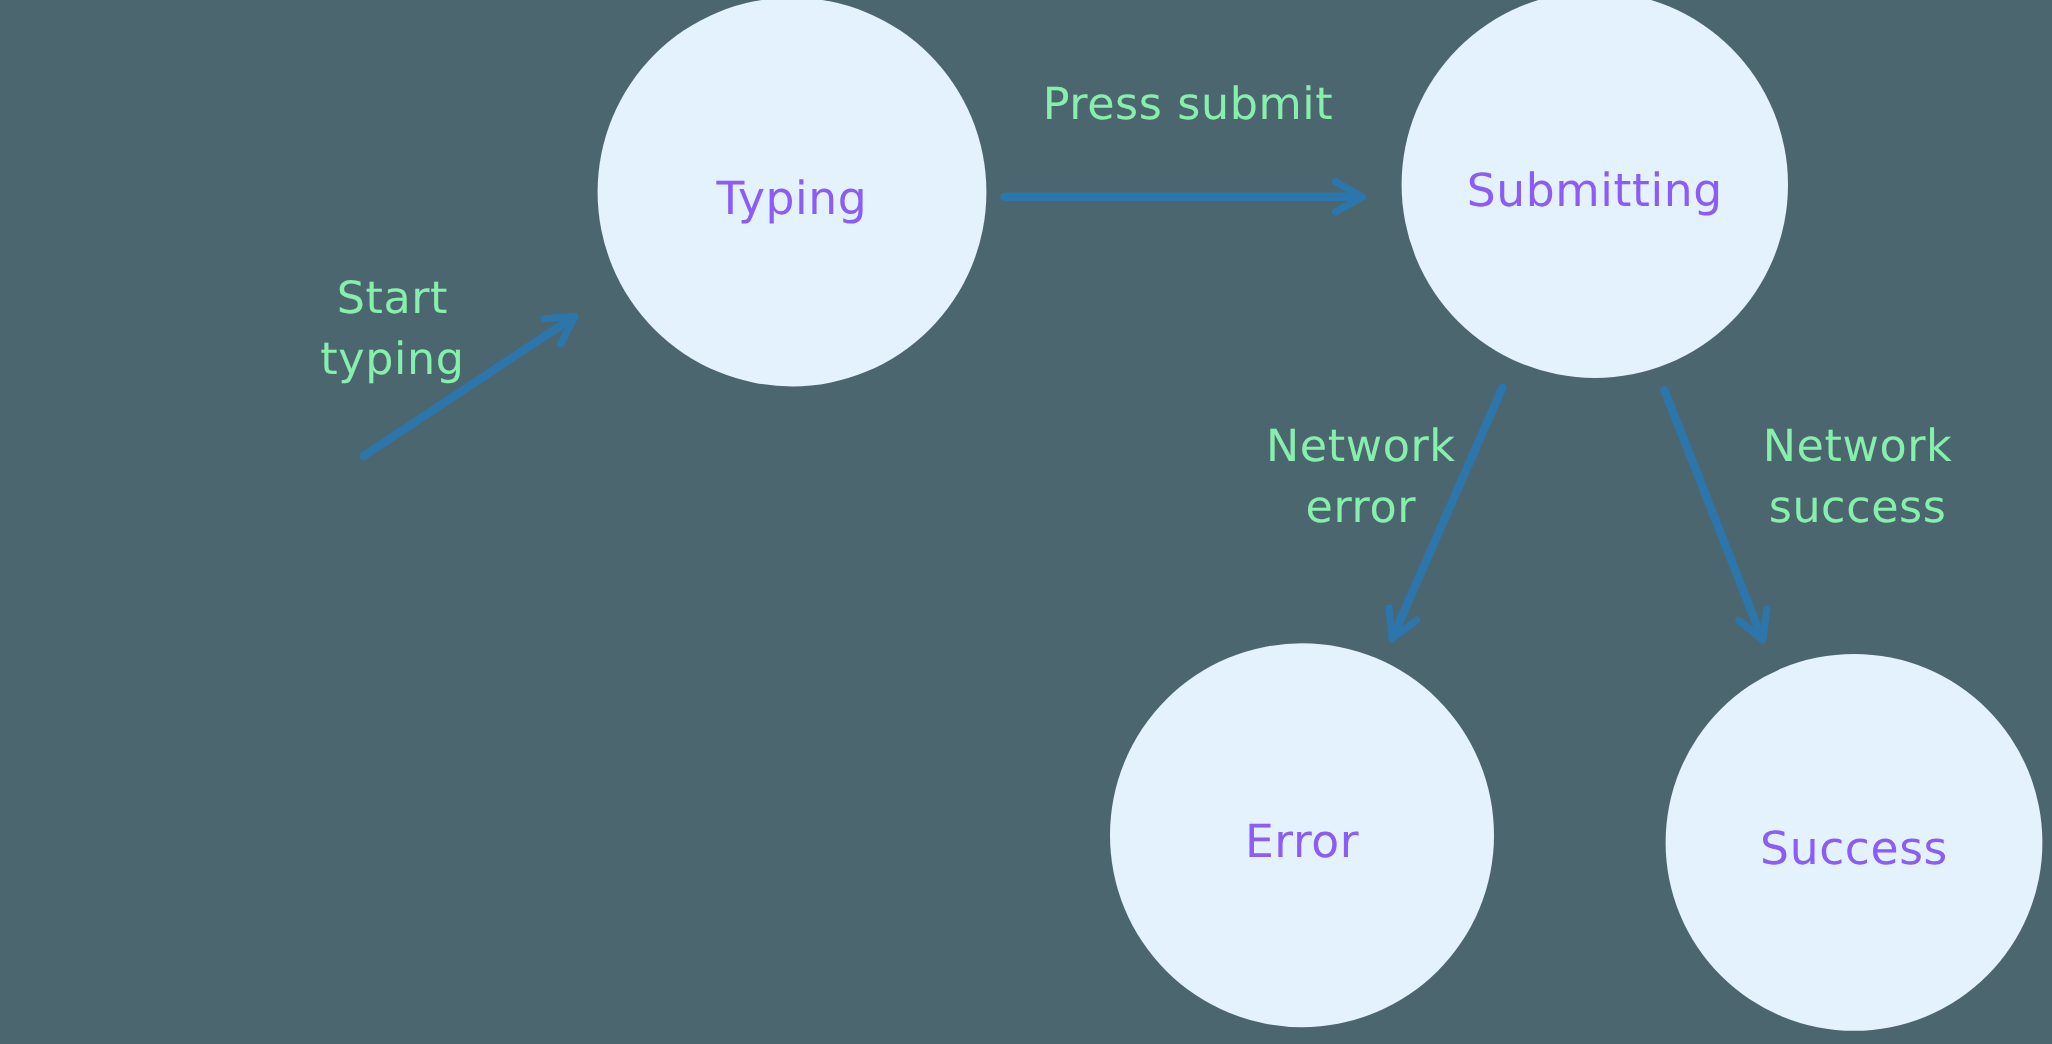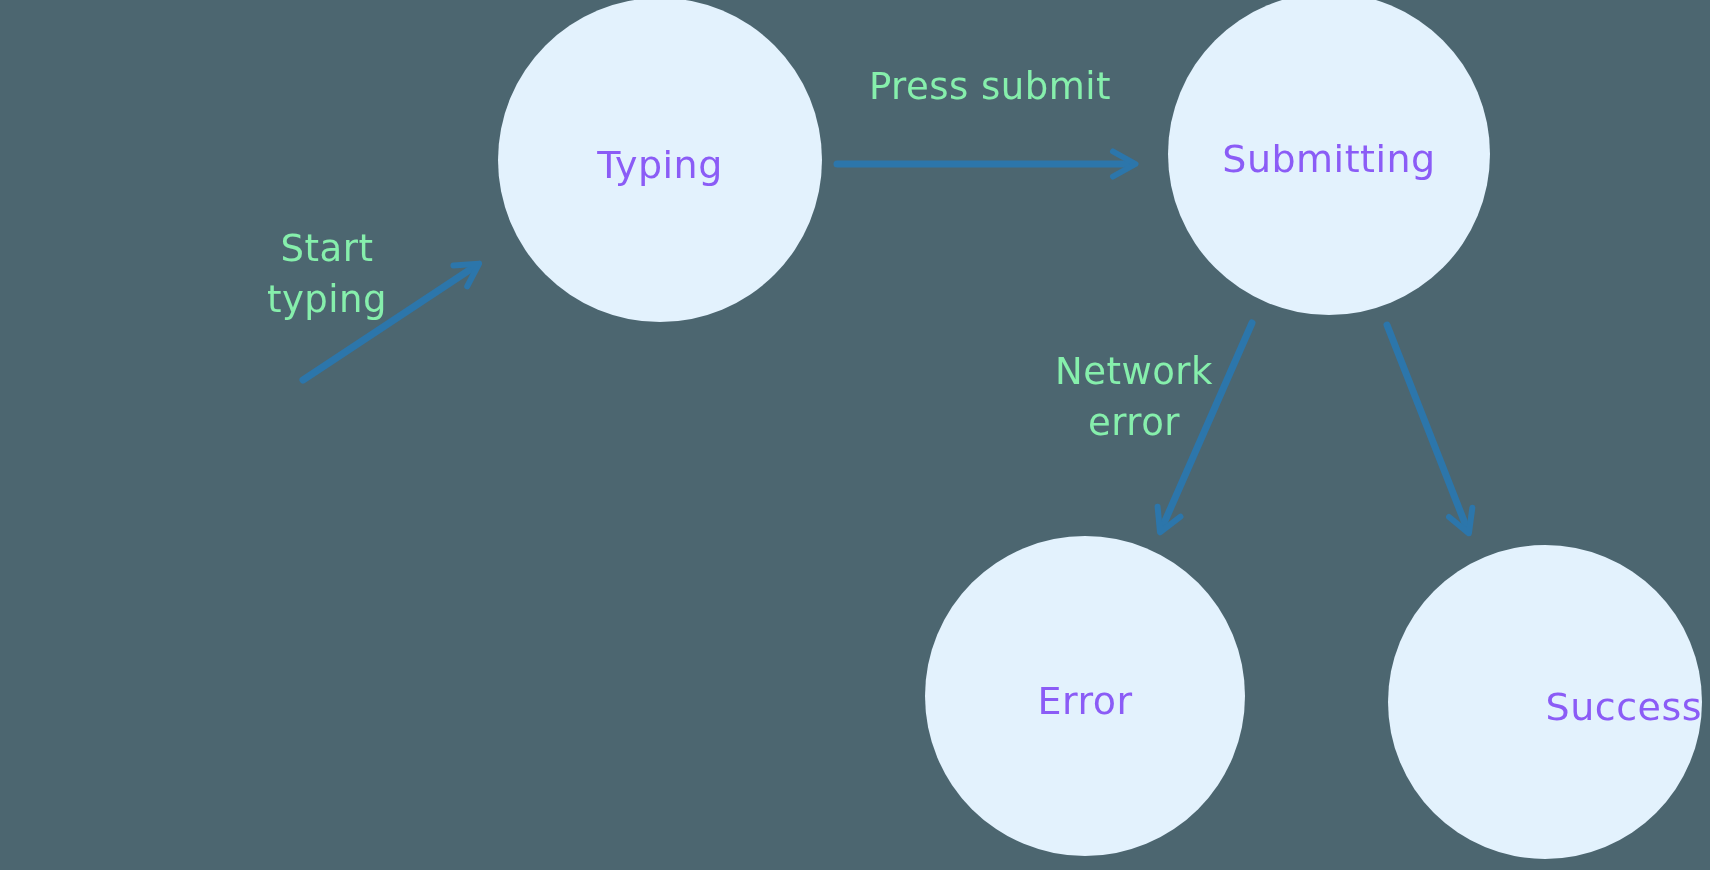--- a/index.html
+++ b/index.html
@@ -42,21 +42,21 @@
     color: #8b5cf6;
     font-size: 38px;
     font-weight: 500;
     letter-spacing: 0.5px;
     margin-top: 10px;
   }
   #node-empty      { left: 5px;    top: 347px; width: 316px; height: 316px; }
   #node-typing     { left: 498px;  top: -2px;  width: 324px; height: 324px; }
   #node-submitting { left: 1168px; top: -7px;  width: 322px; height: 322px; }
   #node-error      { left: 925px;  top: 536px; width: 320px; height: 320px; }
-  #node-success    { left: 1388px; top: 545px; width: 314px; height: 314px; justify-content: flex-end; }
+  #node-success    { left: 1388px; top: 545px; width: 314px; height: 314px; }
 
   .edge-label {
     position: absolute;
     color: #86efac;
     font-size: 37px;
     font-weight: 400;
     letter-spacing: 0.5px;
     line-height: 51px;
     text-align: center;
   }
@@ -98,14 +98,15 @@
   <div class="node" id="node-success">
     <span class="node-label">Success</span>
   </div>
 
   <div class="edge-label" id="label-start-typing">Start typing</div>
 
   <div class="edge-label" id="label-press-submit">Press submit</div>
 
   <div class="edge-label" id="label-network-error">Network error</div>
 
+  <div class="edge-label" id="label-network-success">Network success</div>
 
 </div>
 
 </body></html>

